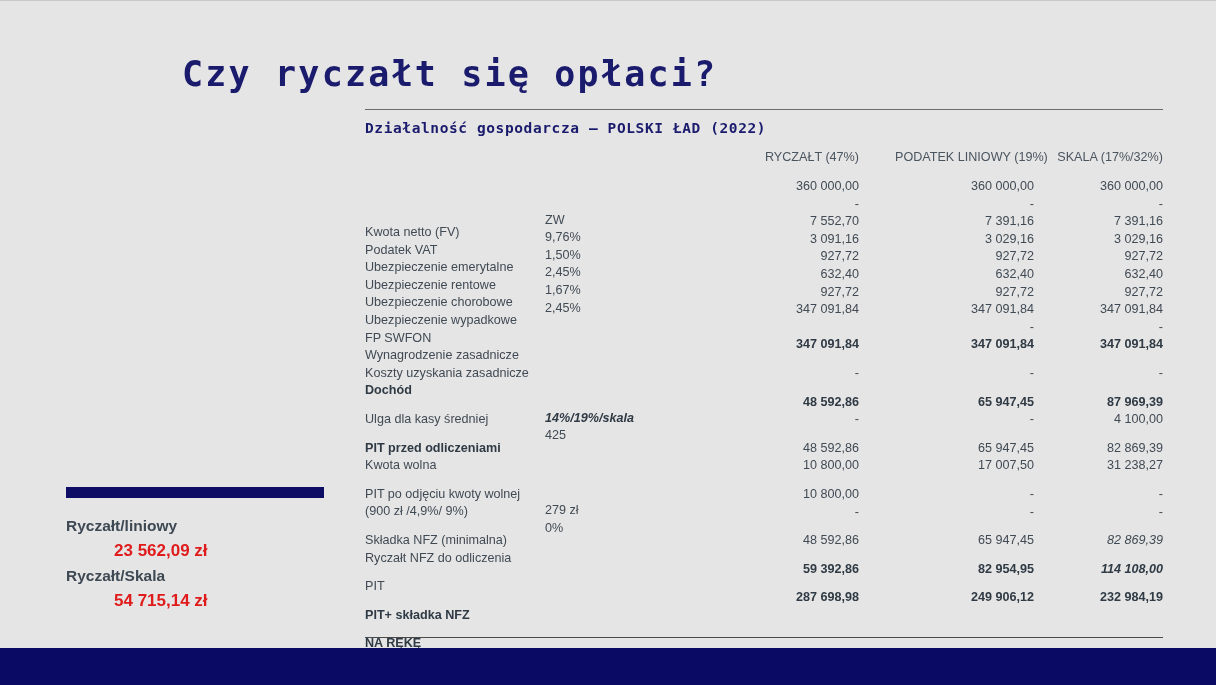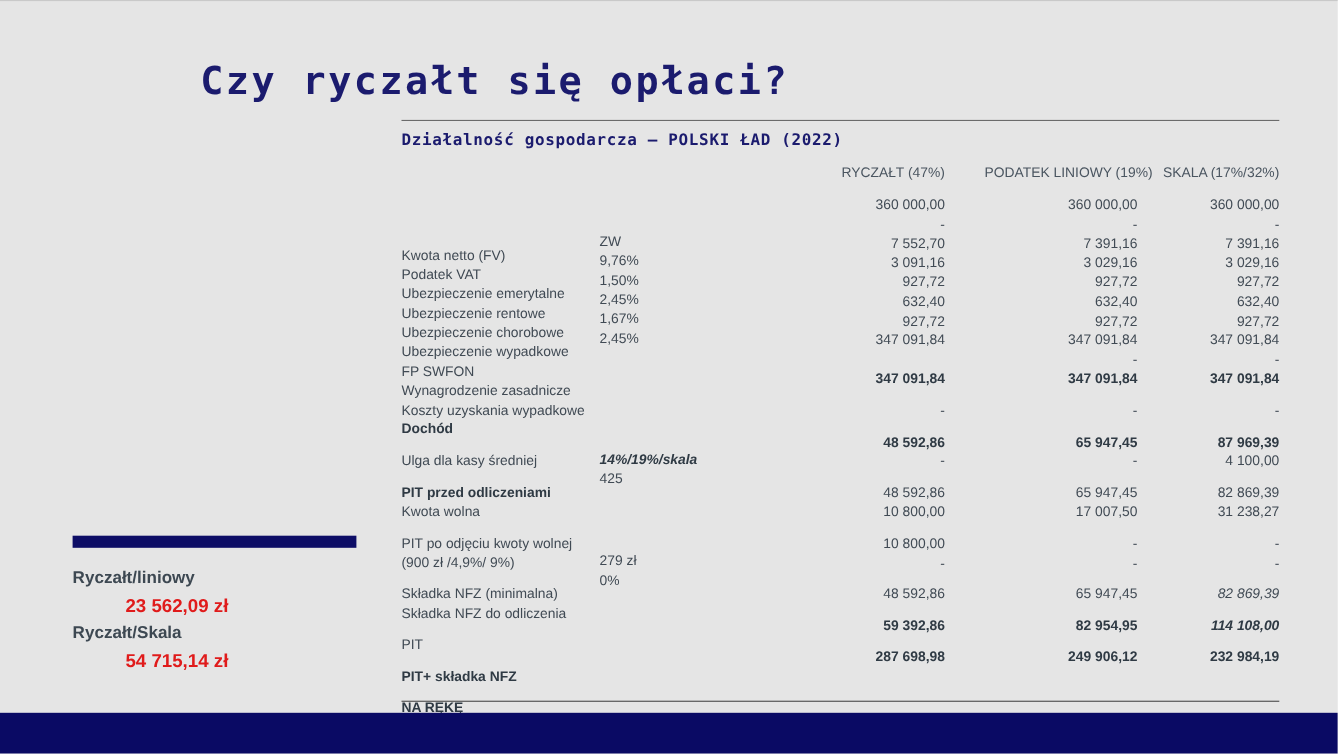--- a/index.html
+++ b/index.html
@@ -258,21 +258,21 @@
 
     <div class="trow">
       <div class="c-label">Wynagrodzenie zasadnicze</div>
       <div class="c-rate"></div>
       <div class="c-v1">347 091,84</div>
       <div class="c-v2">347 091,84</div>
       <div class="c-v3">347 091,84</div>
     </div>
 
     <div class="trow">
-      <div class="c-label">Koszty uzyskania wypadkowe</div>
+      <div class="c-label">Koszty uzyskania zasadnicze</div>
       <div class="c-rate"></div>
       <div class="c-v1"></div>
       <div class="c-v2">-</div>
       <div class="c-v3">-</div>
     </div>
 
     <div class="trow bold">
       <div class="c-label">Dochód</div>
       <div class="c-rate"></div>
       <div class="c-v1">347 091,84</div>
@@ -323,21 +323,21 @@
 
     <div class="trow gap-above">
       <div class="c-label">Składka NFZ (minimalna)</div>
       <div class="c-rate">279 zł</div>
       <div class="c-v1">10 800,00</div>
       <div class="c-v2">-</div>
       <div class="c-v3">-</div>
     </div>
 
     <div class="trow">
-      <div class="c-label">Składka NFZ do odliczenia</div>
+      <div class="c-label">Ryczałt NFZ do odliczenia</div>
       <div class="c-rate">0%</div>
       <div class="c-v1">-</div>
       <div class="c-v2">-</div>
       <div class="c-v3">-</div>
     </div>
 
     <div class="trow gap-above">
       <div class="c-label">PIT</div>
       <div class="c-rate"></div>
       <div class="c-v1">48 592,86</div>

